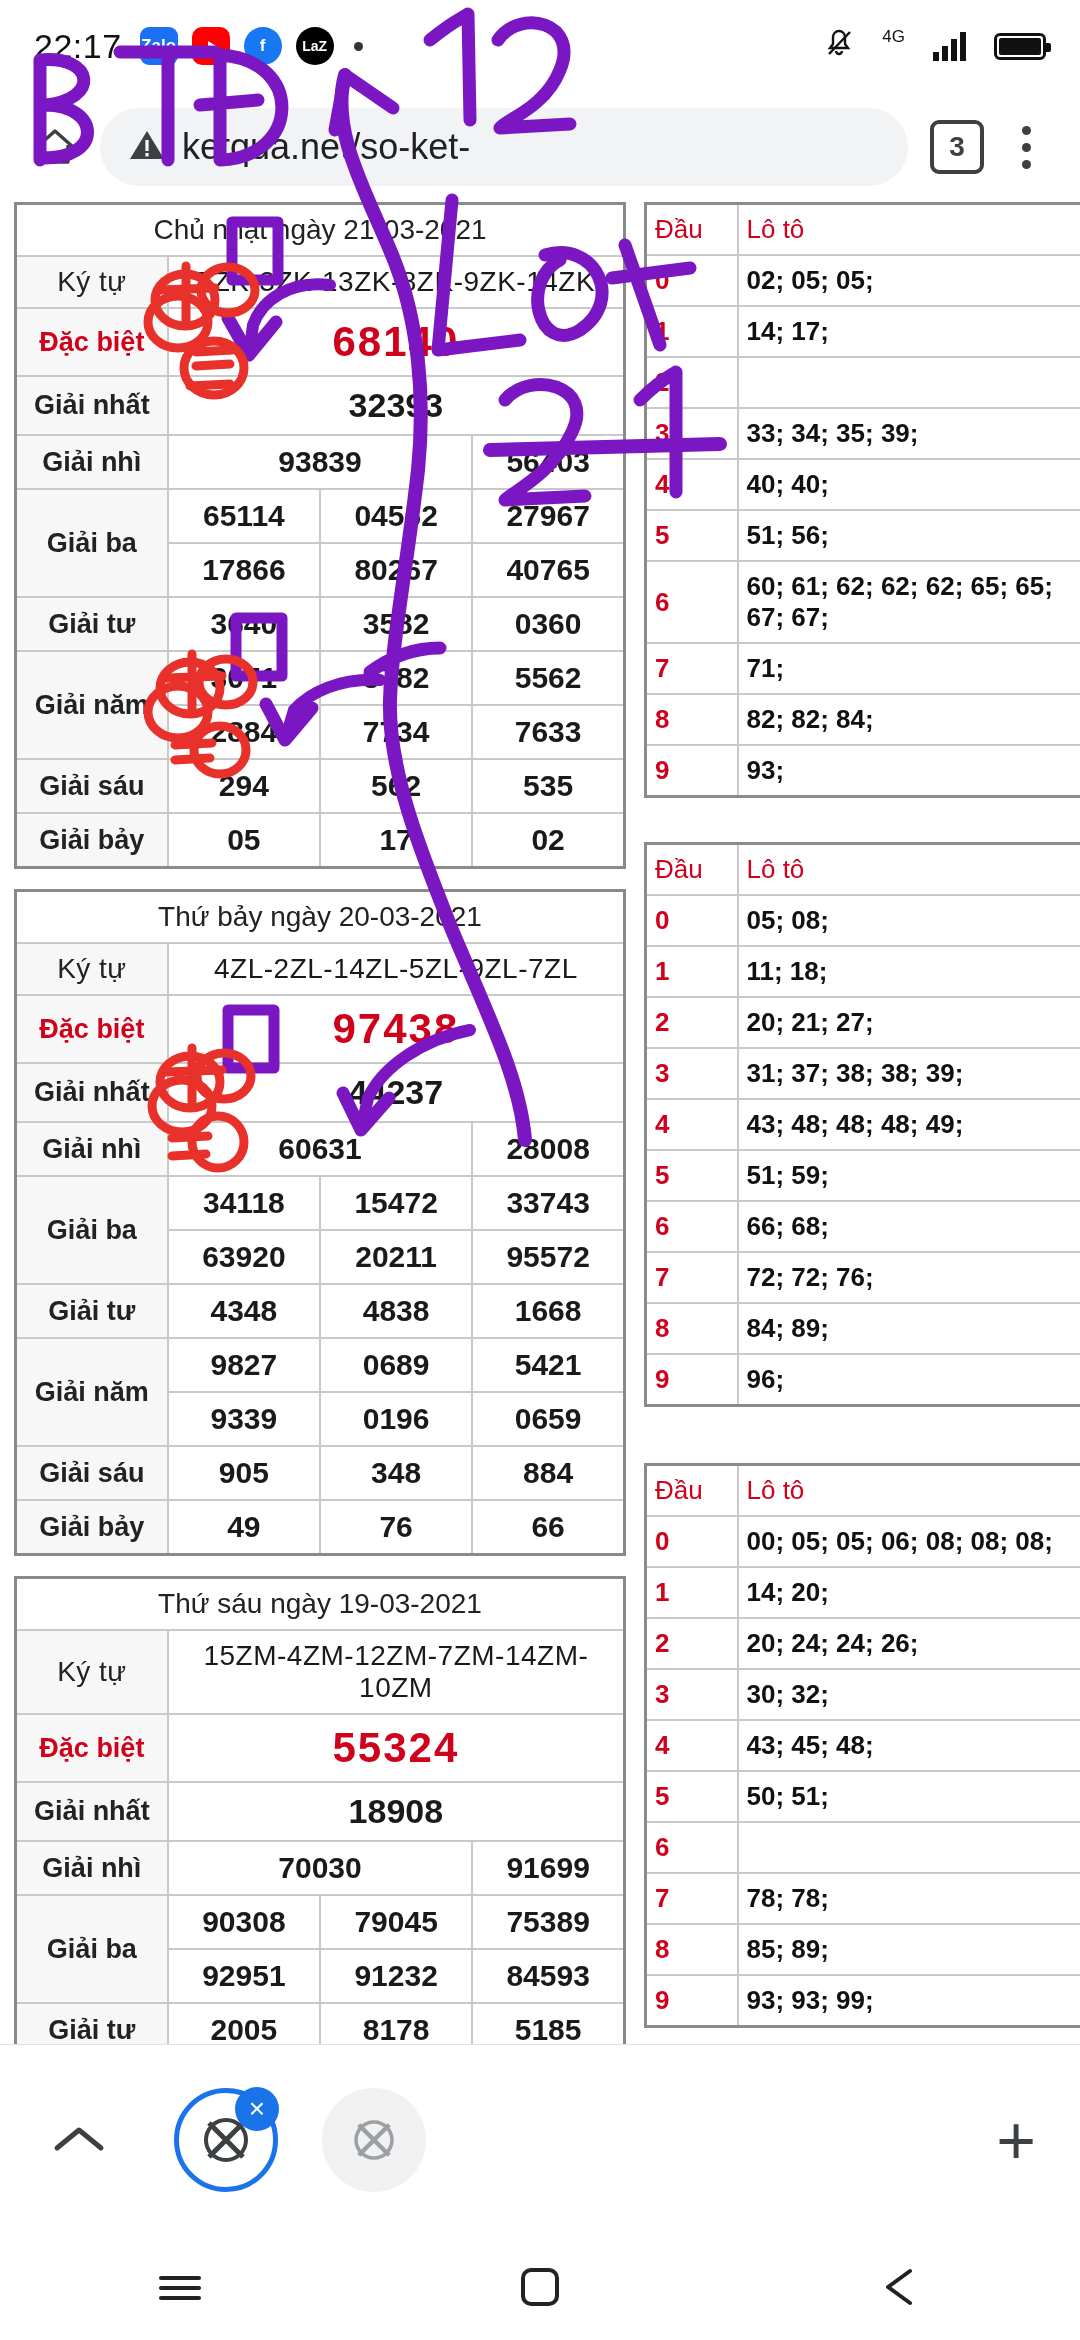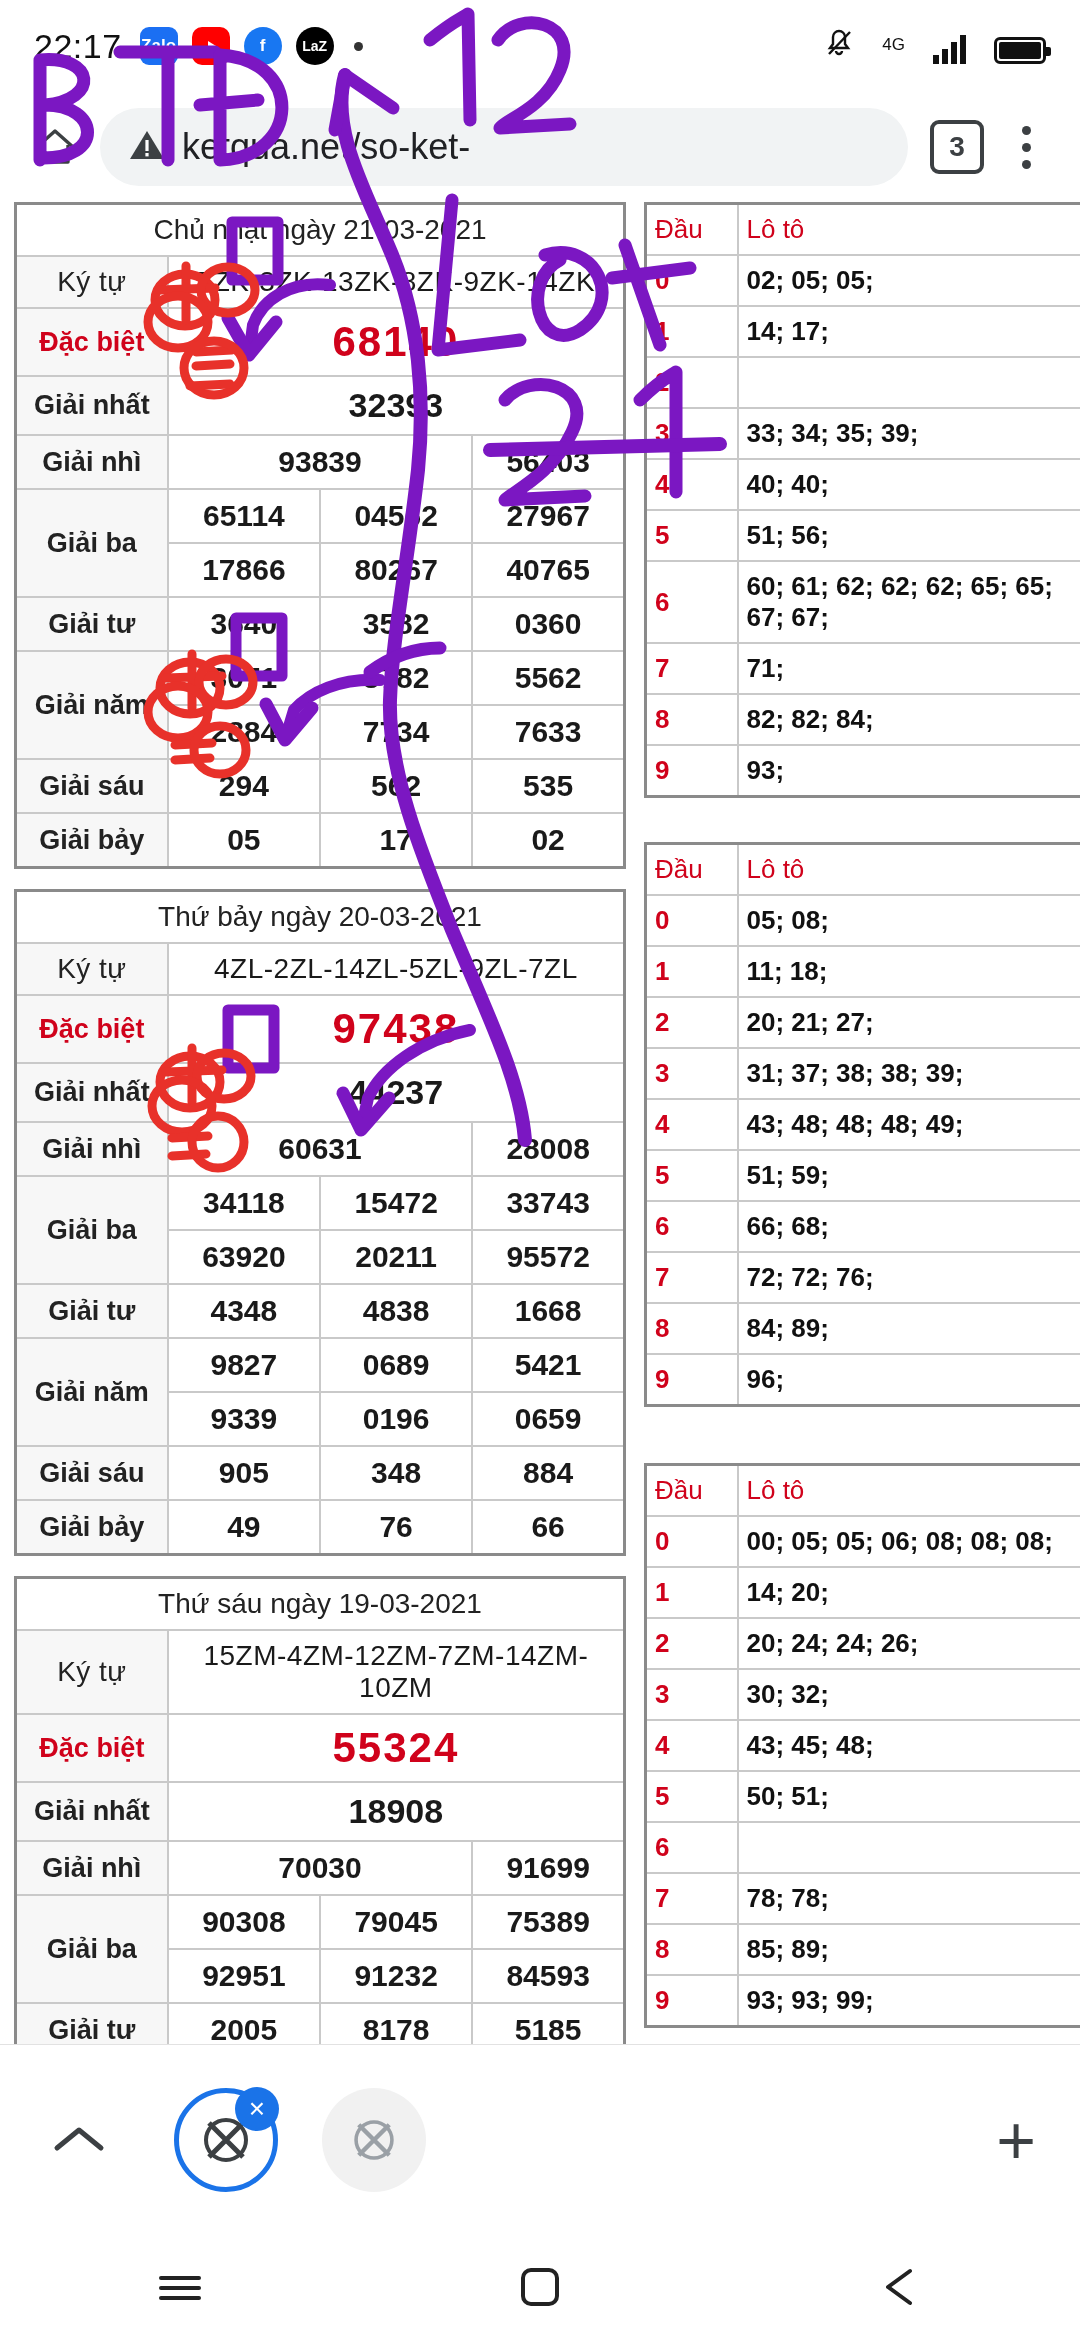--- a/index.html
+++ b/index.html
@@ -25,21 +25,21 @@
   .sb-badge {
     width: 38px; height: 38px; border-radius: 9px;
     display: flex; align-items: center; justify-content: center;
     font-size: 17px; color: #fff; font-weight: bold;
   }
   .sb-badge.zalo { background: #1b6ff3; }
   .sb-badge.yt { background: #ff0000; border-radius: 10px; }
   .sb-badge.fb { background: #1877f2; border-radius: 50%; }
   .sb-badge.laz { background: #000000; border-radius: 50%; font-size: 14px; }
   .sb-dot { width: 9px; height: 9px; border-radius: 50%; background: #333; margin-left: 6px; }
-  .sb-right { margin-left: auto; display: flex; align-items: flex-end; gap: 28px; }
+  .sb-right { margin-left: auto; display: flex; align-items: center; gap: 28px; }
   .sb-net { font-size: 17px; color: #111; position: relative; top: -9px; }
   .bars { display: flex; align-items: flex-end; gap: 3px; height: 30px; }
   .bars i { width: 6px; background: #111; display: block; }
   .bars i:nth-child(1){height:9px}
   .bars i:nth-child(2){height:15px}
   .bars i:nth-child(3){height:22px}
   .bars i:nth-child(4){height:29px}
   .batt {
     width: 52px; height: 27px; border: 3px solid #111; border-radius: 6px;
     position: relative;

